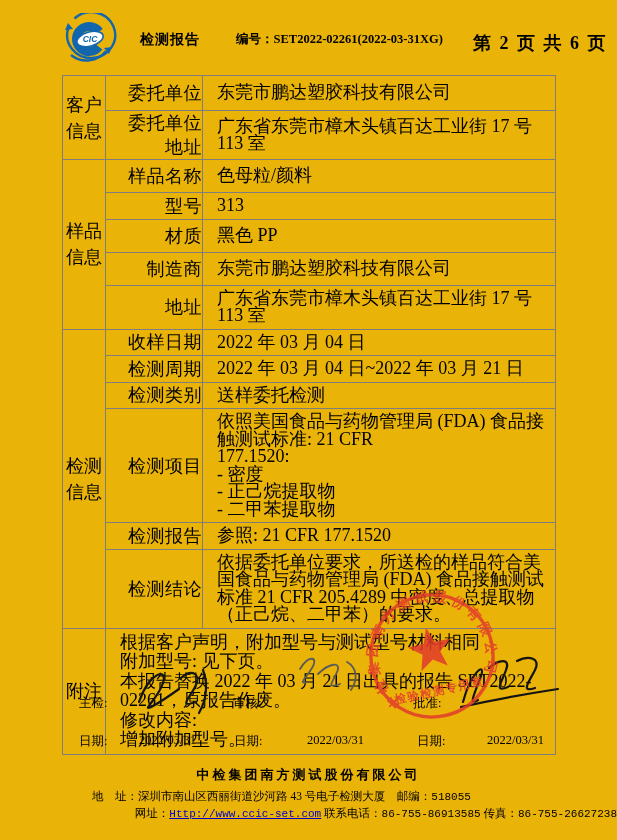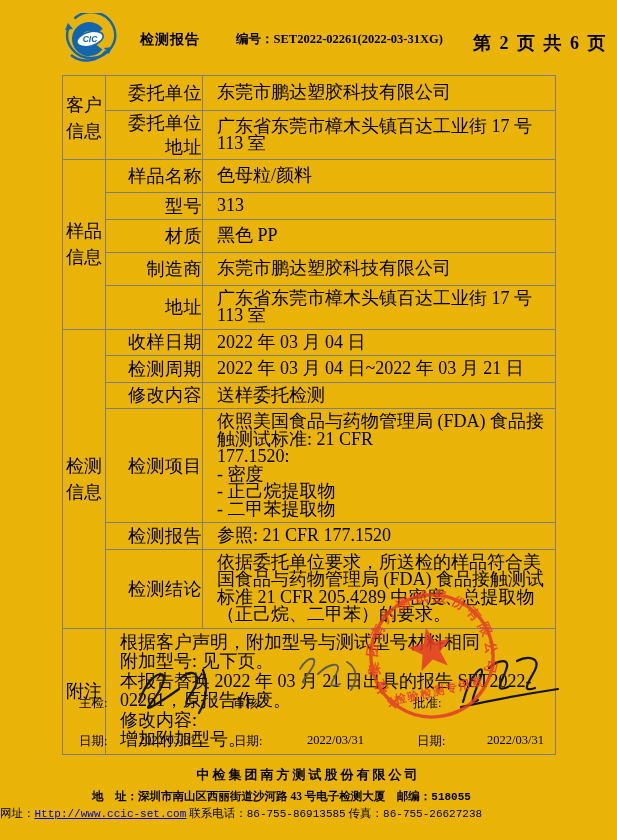--- a/index.html
+++ b/index.html
@@ -49,22 +49,22 @@
   .sig-label { position:absolute; font-size:12.5px; }
   .date-label { position:absolute; font-size:12.5px; }
   .date-value { position:absolute; font-size:12.5px; }
 
   
   .overlay { position:absolute; left:0; top:0; width:617px; height:840px; pointer-events:none; z-index:5; }
 
   
   .ft-company { position:absolute; left:0; top:766px; width:617px; text-align:center;
                 font-size:13px; font-weight:bold; letter-spacing:3px; }
-  .ft-line2 { position:absolute; left:0; top:789px; width:563px; text-align:center; font-size:11.5px;font-weight:bold; }
-  .ft-line3 { position:absolute; left:0; top:806px; width:617px; text-align:left; font-size:11.5px; }
+  .ft-line2 { position:absolute; left:0; top:789px; width:563px; text-align:center; font-size:11.5px; }
+  .ft-line3 { position:absolute; left:0; top:806px; width:617px; text-align:right; font-size:11.5px; }
   .mono { font-family:"Liberation Mono","DejaVu Sans Mono",monospace; font-size:11px; }
   a.url { color:#0000cc; text-decoration:underline; }
 </style>
 </head>
 <body>
 
 <div class="page">
 
   <svg class="hdr-logo" viewBox="0 0 58 52">
 
@@ -131,21 +131,21 @@
       <td class="sec" rowspan="6">检测
 信息</td>
       <td class="lbl">收样日期</td>
       <td class="val">2022 年 03 月 04 日</td>
     </tr>
     <tr style="height:18px">
       <td class="lbl">检测周期</td>
       <td class="val">2022 年 03 月 04 日~2022 年 03 月 21 日</td>
     </tr>
     <tr style="height:26px">
-      <td class="lbl">修改内容</td>
+      <td class="lbl">检测类别</td>
       <td class="val">送样委托检测</td>
     </tr>
     <tr style="height:84px">
       <td class="lbl">检测项目</td>
       <td class="val">依照美国食品与药物管理局 (FDA) 食品接触测试标准: 21 CFR
 177.1520:
 - 密度
 - 正己烷提取物
 - 二甲苯提取物</td>
     </tr>

